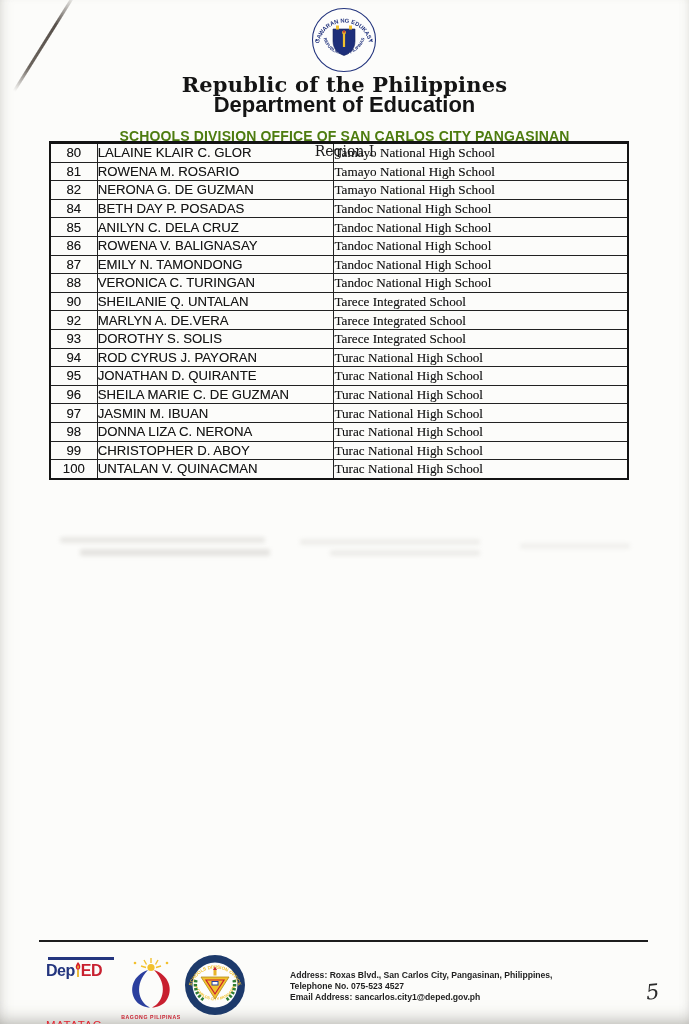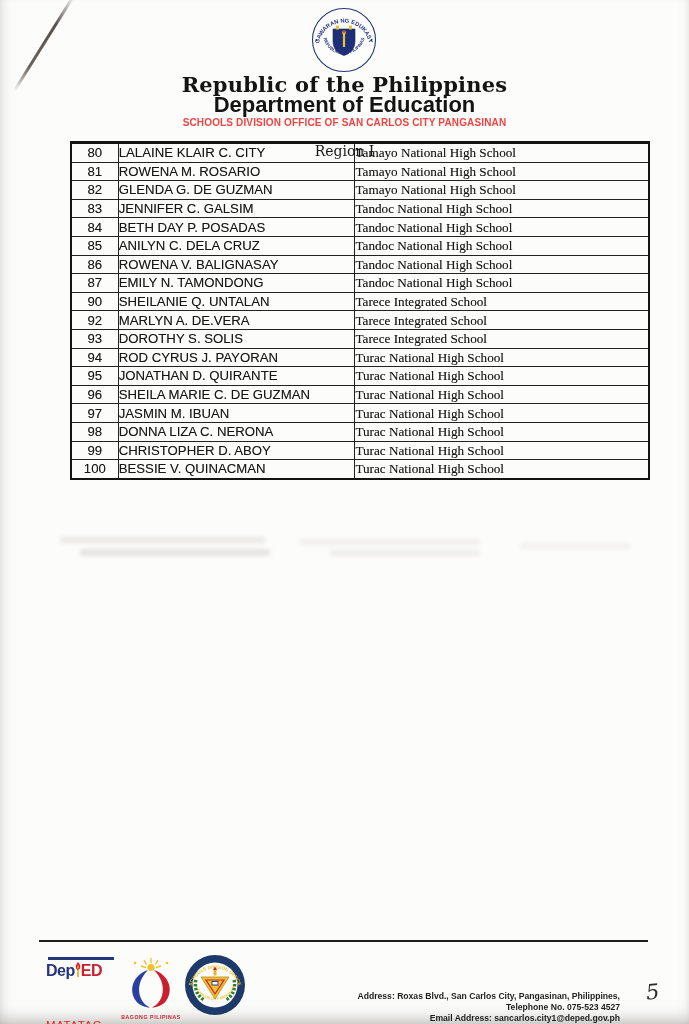--- a/index.html
+++ b/index.html
@@ -20,25 +20,25 @@
   }
   
   .doc-header{position:absolute;left:0;top:0;width:100%;text-align:center;}
   .seal{position:absolute;left:311px;top:7px;}
   .h-republic{position:absolute;top:72px;width:100%;
     font-family:"DejaVu Serif",serif;font-weight:bold;font-size:21px;letter-spacing:.2px;color:#141414;}
   .h-dept{position:absolute;top:92px;width:100%;
     font-family:Liberation Sans, sans-serif;font-weight:bold;font-size:22px;color:#141414;}
   .h-region{position:absolute;top:111px;width:100%;
     font-family:"DejaVu Serif",serif;font-weight:normal;font-size:14px;color:#1a1a1a;margin-top:32px;}
-  .h-office{position:absolute;top:117px;width:100%;
-    font-weight:bold;font-size:10px;letter-spacing:.15px;color:#ef4444;}
+  .h-office{position:absolute;top:128px;width:100%;
+    font-weight:bold;font-size:14px;letter-spacing:.15px;color:#4d7c0f;}
   
   table.roster{
-    position:absolute;left:70px;top:141px;width:580px;
+    position:absolute;left:49px;top:141px;width:580px;
     border-collapse:collapse;table-layout:fixed;
     border:2px solid #141414;border-top-width:3px;
   }
   table.roster td{
     border:1px solid #222;height:17.6px;padding:0;
     font-size:13.2px;line-height:1;color:#161616;
     white-space:nowrap;overflow:hidden;
     text-shadow:0 0 .4px rgba(20,20,20,.4);
   }
   td.td-num{width:45px;text-align:center;}
@@ -61,21 +61,21 @@
   .mt-torch{display:inline-block;vertical-align:-2px;margin:0 -1px;}
   .mt-word{color:var(--matatag_red);font-weight:normal;font-size:11.5px;letter-spacing:.6px;line-height:13px;margin-top:39px;}
   .mt-tagline{font-size:3.2px;color:var(--matatag_red);font-weight:bold;letter-spacing:.2px;
     display:flex;align-items:center;justify-content:center;gap:2px;line-height:5px;}
   .flag-chip{display:inline-block;width:5px;height:4px;
     background:linear-gradient(to bottom,var(--navy) 50%,var(--red) 50%);}
   .bagong{position:absolute;left:118px;top:957px;width:66px;text-align:center;}
   .bp-label{margin-top:1px;font-size:5.2px;font-weight:bold;letter-spacing:.6px;color:var(--red);}
   .division-seal{position:absolute;left:184px;top:954px;}
   .address{
-    position:absolute;right:69px;top:991px;width:330px;text-align:right;
+    position:absolute;right:69px;top:970px;width:330px;
     font-size:8.6px;font-weight:bold;line-height:11px;color:#1e1e1e;
   }
   .page-number{
     position:absolute;left:646px;top:980px;
     font-family:"DejaVu Serif",serif;font-style:italic;font-size:21px;color:#2b2b2b;
     transform:rotate(-6deg);
   }
 </style>
 </head>
 <body>
@@ -110,41 +110,36 @@
     <div class="h-republic">Republic of the Philippines</div>
     <div class="h-dept">Department of Education</div>
     <div class="h-region">Region I</div>
     <div class="h-office">SCHOOLS DIVISION OFFICE OF SAN CARLOS CITY PANGASINAN</div>
   </header>
 
   <table class="roster">
     <tbody>
     <tr>
       <td class="td-num">80</td>
-      <td class="td-name">LALAINE KLAIR C. CITY</td>
+      <td class="td-name">LALAINE KLAIR C. GLOR</td>
       <td class="td-school">Tamayo National High School</td>
     </tr>
 
     <tr>
       <td class="td-num">81</td>
       <td class="td-name">ROWENA M. ROSARIO</td>
       <td class="td-school">Tamayo National High School</td>
     </tr>
 
     <tr>
       <td class="td-num">82</td>
-      <td class="td-name">GLENDA G. DE GUZMAN</td>
+      <td class="td-name">NERONA G. DE GUZMAN</td>
       <td class="td-school">Tamayo National High School</td>
     </tr>
 
-    <tr>
-      <td class="td-num">83</td>
-      <td class="td-name">JENNIFER C. GALSIM</td>
-      <td class="td-school">Tandoc National High School</td>
-    </tr>
 
     <tr>
       <td class="td-num">84</td>
       <td class="td-name">BETH DAY P. POSADAS</td>
       <td class="td-school">Tandoc National High School</td>
     </tr>
 
     <tr>
       <td class="td-num">85</td>
       <td class="td-name">ANILYN C. DELA CRUZ</td>
@@ -156,20 +151,25 @@
       <td class="td-name">ROWENA V. BALIGNASAY</td>
       <td class="td-school">Tandoc National High School</td>
     </tr>
 
     <tr>
       <td class="td-num">87</td>
       <td class="td-name">EMILY N. TAMONDONG</td>
       <td class="td-school">Tandoc National High School</td>
     </tr>
 
+    <tr>
+      <td class="td-num">88</td>
+      <td class="td-name">VERONICA C. TURINGAN</td>
+      <td class="td-school">Tandoc National High School</td>
+    </tr>
 
 
     <tr>
       <td class="td-num">90</td>
       <td class="td-name">SHEILANIE Q. UNTALAN</td>
       <td class="td-school">Tarece Integrated School</td>
     </tr>
 
 
     <tr>
@@ -215,21 +215,21 @@
     </tr>
 
     <tr>
       <td class="td-num">99</td>
       <td class="td-name">CHRISTOPHER D. ABOY</td>
       <td class="td-school">Turac National High School</td>
     </tr>
 
     <tr>
       <td class="td-num">100</td>
-      <td class="td-name">BESSIE V. QUINACMAN</td>
+      <td class="td-name">UNTALAN V. QUINACMAN</td>
       <td class="td-school">Turac National High School</td>
     </tr>
   </tbody>
   </table>
 
   <div class="ghost g1"></div>
   <div class="ghost g2"></div>
   <div class="ghost g3"></div>
   <div class="ghost g4"></div>
   <div class="ghost g5"></div>

